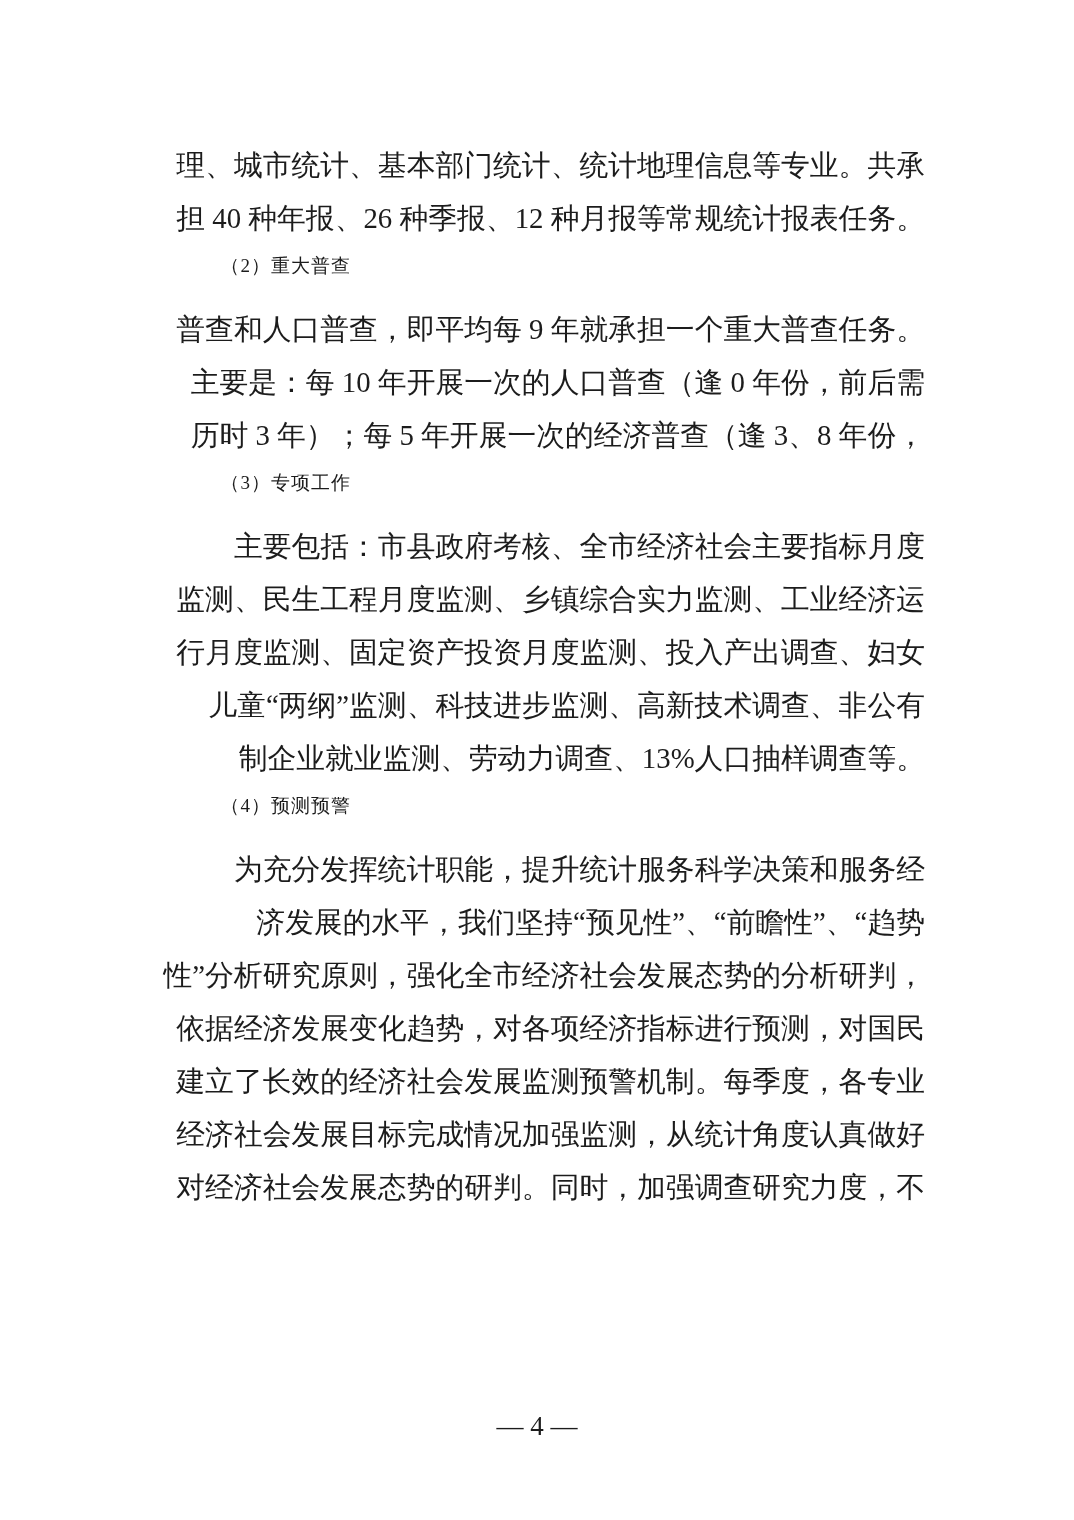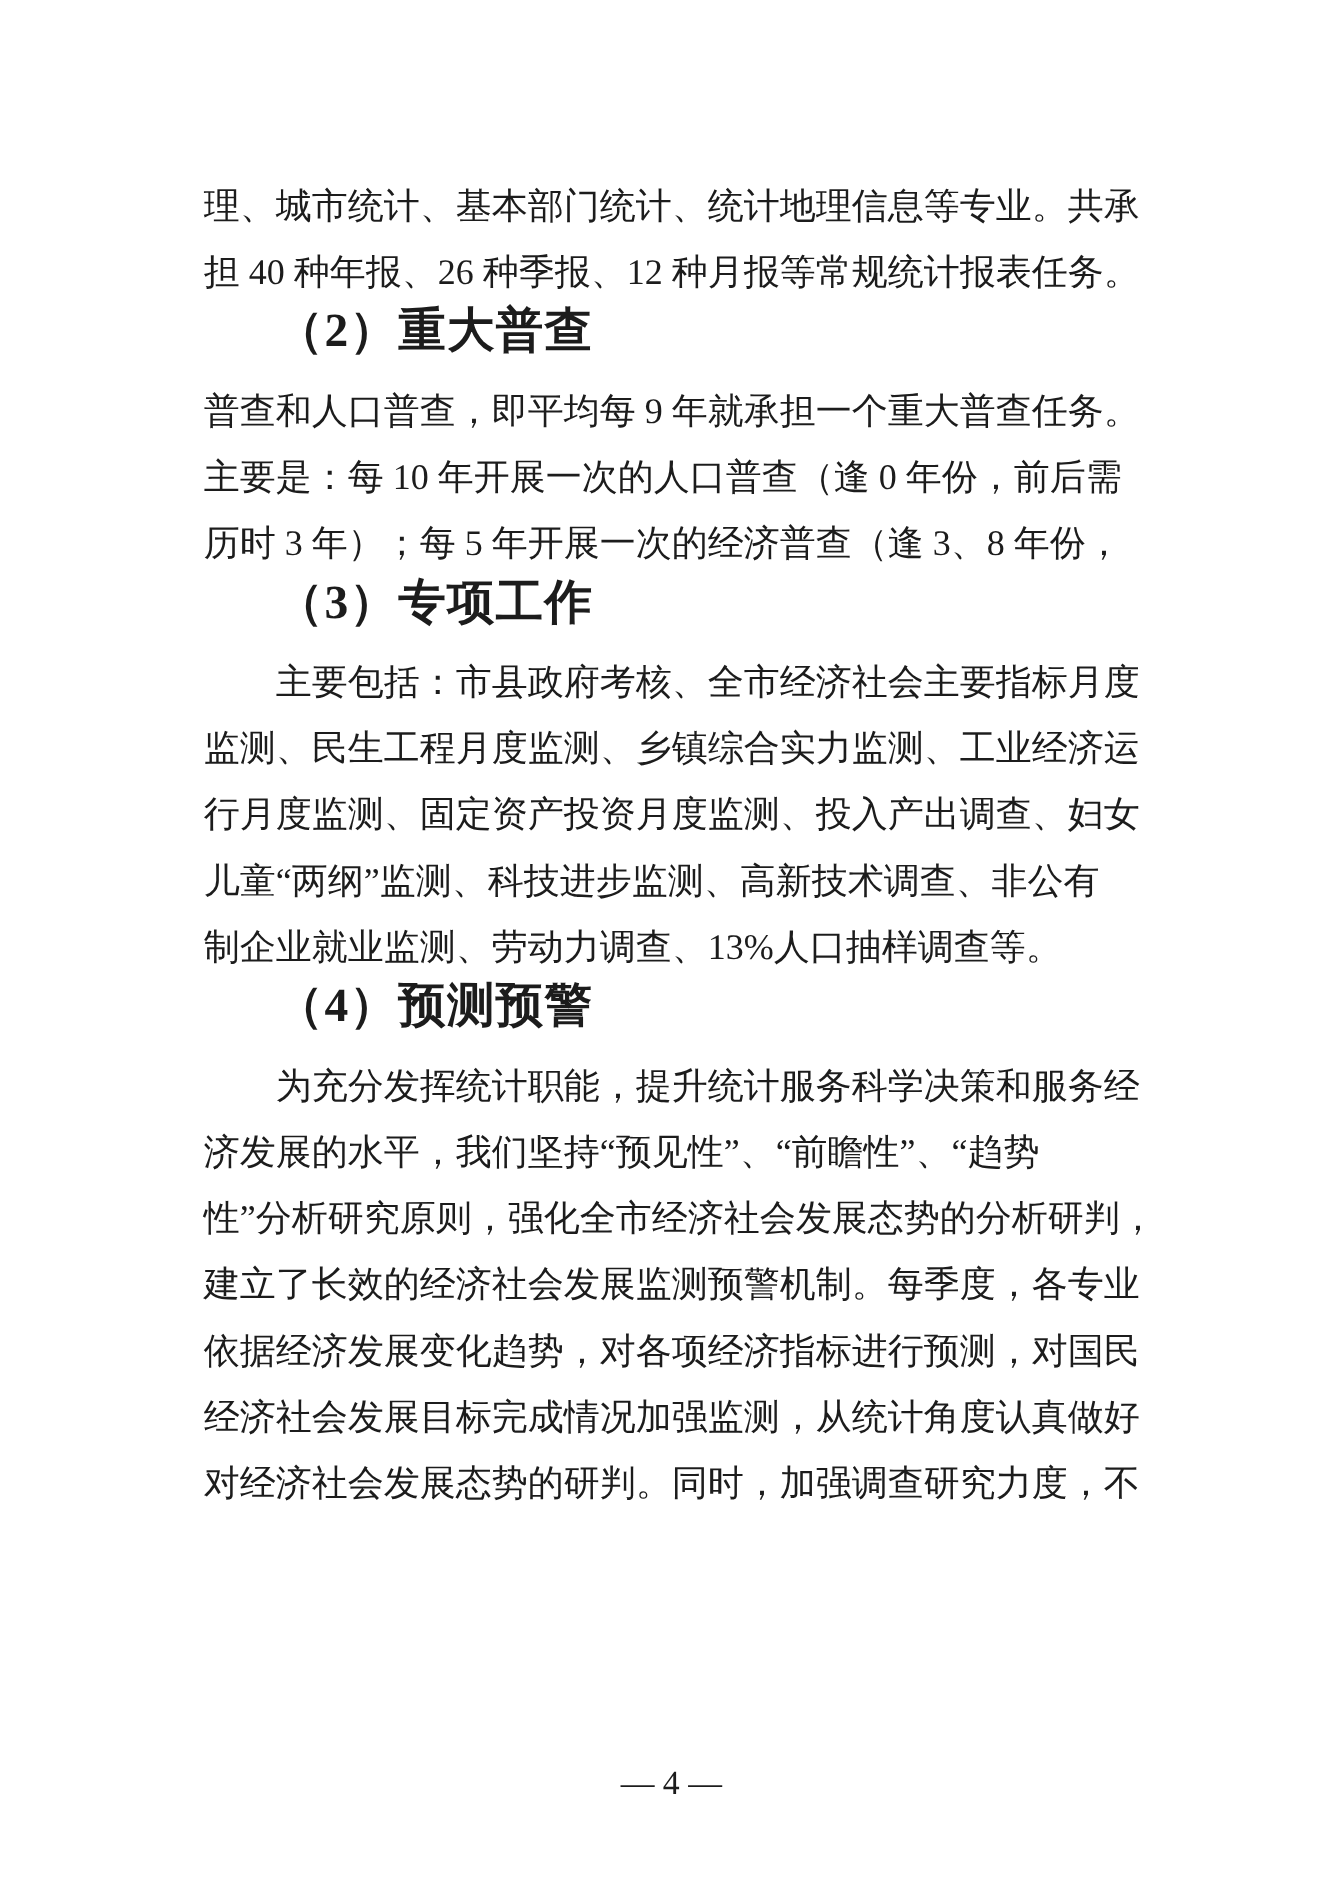--- a/index.html
+++ b/index.html
@@ -23,28 +23,29 @@
     position: absolute;
     left: 163px;
     top: 139px;
     width: 762px;
   }
   .line {
     font-size: 28.8px;
     line-height: 53px;
     letter-spacing: 0px;
     white-space: nowrap;
+    text-align: right;
   }
   .first-line {
     text-indent: 57.6px;
   }
   .heading {
-    font-size: 38px;
+    font-size: 19px;
     line-height: 53px;
-    font-weight: bold;
+    font-weight: normal;
     text-indent: 57.6px;
     margin-top: -6px;
     margin-bottom: 11px;
     letter-spacing: 1px;
     white-space: nowrap;
   }
   .footer {
     position: absolute;
     top: 1400px;
     left: 0;
@@ -69,19 +70,19 @@
       <div class="heading">（3）专项工作</div>
       <div class="line first-line">主要包括：市县政府考核、全市经济社会主要指标月度</div>
       <div class="line">监测、民生工程月度监测、乡镇综合实力监测、工业经济运</div>
       <div class="line">行月度监测、固定资产投资月度监测、投入产出调查、妇女</div>
       <div class="line">儿童“两纲”监测、科技进步监测、高新技术调查、非公有</div>
       <div class="line">制企业就业监测、劳动力调查、13%人口抽样调查等。</div>
       <div class="heading">（4）预测预警</div>
       <div class="line first-line">为充分发挥统计职能，提升统计服务科学决策和服务经</div>
       <div class="line">济发展的水平，我们坚持“预见性”、“前瞻性”、“趋势</div>
       <div class="line">性”分析研究原则，强化全市经济社会发展态势的分析研判，</div>
+      <div class="line">依据经济发展变化趋势，对各项经济指标进行预测，对国民</div>
       <div class="line">建立了长效的经济社会发展监测预警机制。每季度，各专业</div>
-      <div class="line">依据经济发展变化趋势，对各项经济指标进行预测，对国民</div>
       <div class="line">经济社会发展目标完成情况加强监测，从统计角度认真做好</div>
       <div class="line">对经济社会发展态势的研判。同时，加强调查研究力度，不</div>
     </div>
   <div class="footer">— 4 —</div>
 </div>
 
 </body></html>

